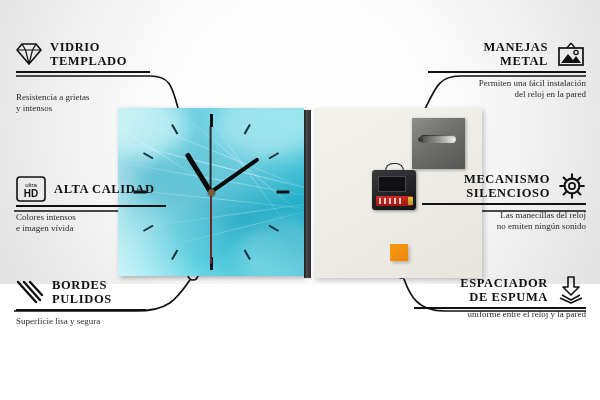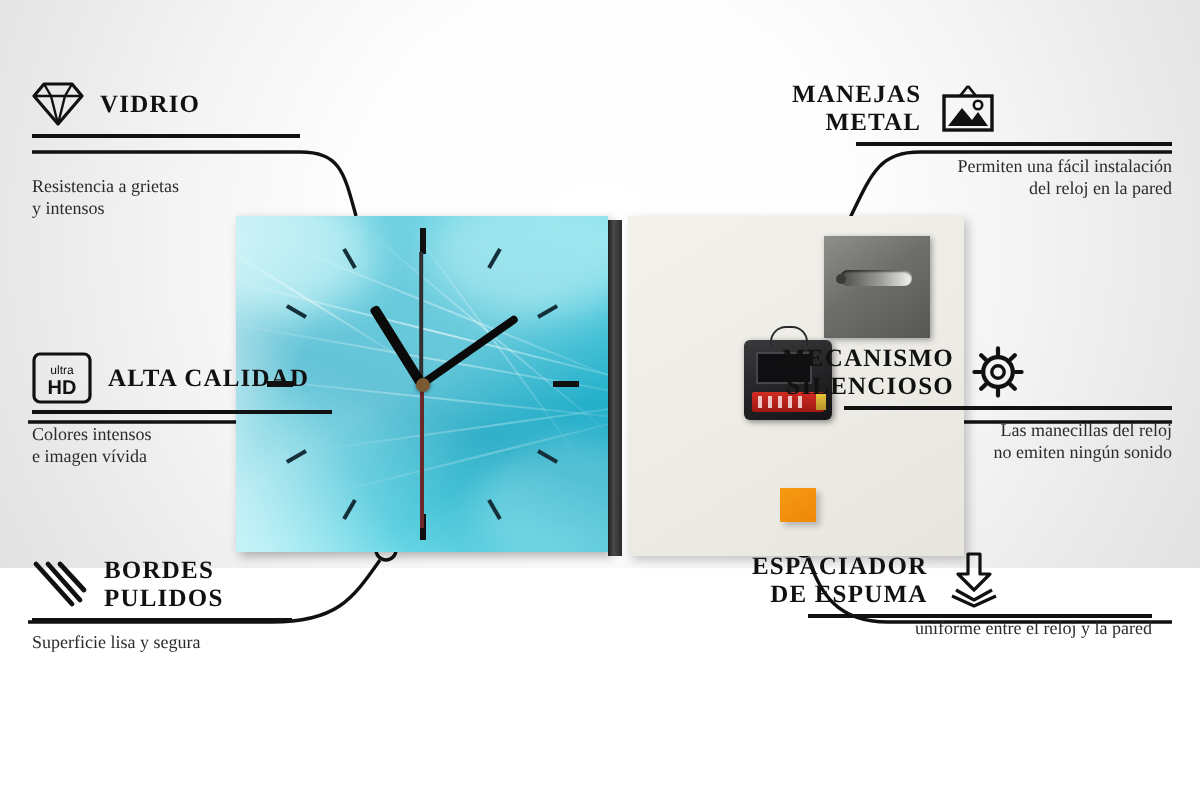--- a/index.html
+++ b/index.html
@@ -82,21 +82,21 @@
   }
   .callout .sub{
     font-size:9px;line-height:11px;color:#2a2a2a;white-space:nowrap;
   }
   .rule{height:1.6px;background:#111;}
   .ico{flex:0 0 auto;}
   .hdr{display:flex;align-items:center;gap:8px;}
 
   .left .hdr{justify-content:flex-start;}
   .left .title,.left .sub{text-align:left;}
-  .right .hdr{justify-content:flex-start;}
+  .right .hdr{justify-content:flex-end;}
   .right .title,.right .sub{text-align:right;}
 
   svg{display:block;}
   .lines{position:absolute;left:0;top:0;width:600px;height:400px;pointer-events:none;}
 </style>
 </head>
 <body>
 
 <div id="stage">
 
@@ -179,20 +179,21 @@
   <div class="callout left" style="left:16px;top:40px;width:180px;">
     <div class="hdr">
       <span class="ico">
         <svg width="26" height="24" viewBox="0 0 26 24">
           <polygon points="13,22 1,8 6,2 20,2 25,8" fill="none" stroke="#111" stroke-width="1.6" stroke-linejoin="round"></polygon>
           <path d="M1,8 L25,8 M6,2 L9.5,8 L13,22 L16.5,8 L20,2" fill="none" stroke="#111" stroke-width="1.2"></path>
         </svg>
       </span>
       <span>
         <div class="title">VIDRIO</div>
+        <div class="title">TEMPLADO</div>
       </span>
     </div>
     <div class="rule" style="width:134px;margin-top:3px;"></div>
     <div class="sub" style="margin-top:19px;">Resistencia a grietas</div>
     <div class="sub">y intensos</div>
   </div>
 
   <div class="callout left" style="left:16px;top:176px;width:190px;">
     <div class="hdr">
       <span class="ico">
@@ -262,21 +263,21 @@
           </g>
           <circle cx="14" cy="14" r="3.1" fill="none" stroke="#111" stroke-width="1.7"></circle>
         </svg>
       </span>
     </div>
     <div class="rule" style="width:164px;margin-top:3px;margin-left:auto;"></div>
     <div class="sub" style="margin-top:5px;">Las manecillas del reloj</div>
     <div class="sub">no emiten ningún sonido</div>
   </div>
 
-  <div class="callout right" style="right:24px;top:276px;width:200px;">
+  <div class="callout right" style="right:14px;top:276px;width:200px;">
     <div class="hdr">
       <span>
         <div class="title">ESPACIADOR</div>
         <div class="title">DE ESPUMA</div>
       </span>
       <span class="ico">
         <svg width="30" height="28" viewBox="0 0 30 28">
           <path d="M12,1 L18,1 L18,11 L23,11 L15,19 L7,11 L12,11 Z" fill="none" stroke="#111" stroke-width="1.6" stroke-linejoin="round"></path>
           <path d="M6,19 L15,24 L24,19" fill="none" stroke="#111" stroke-width="1.6" stroke-linejoin="round"></path>
           <path d="M4,22 L15,27 L26,22" fill="none" stroke="#111" stroke-width="1.6" stroke-linejoin="round"></path>

